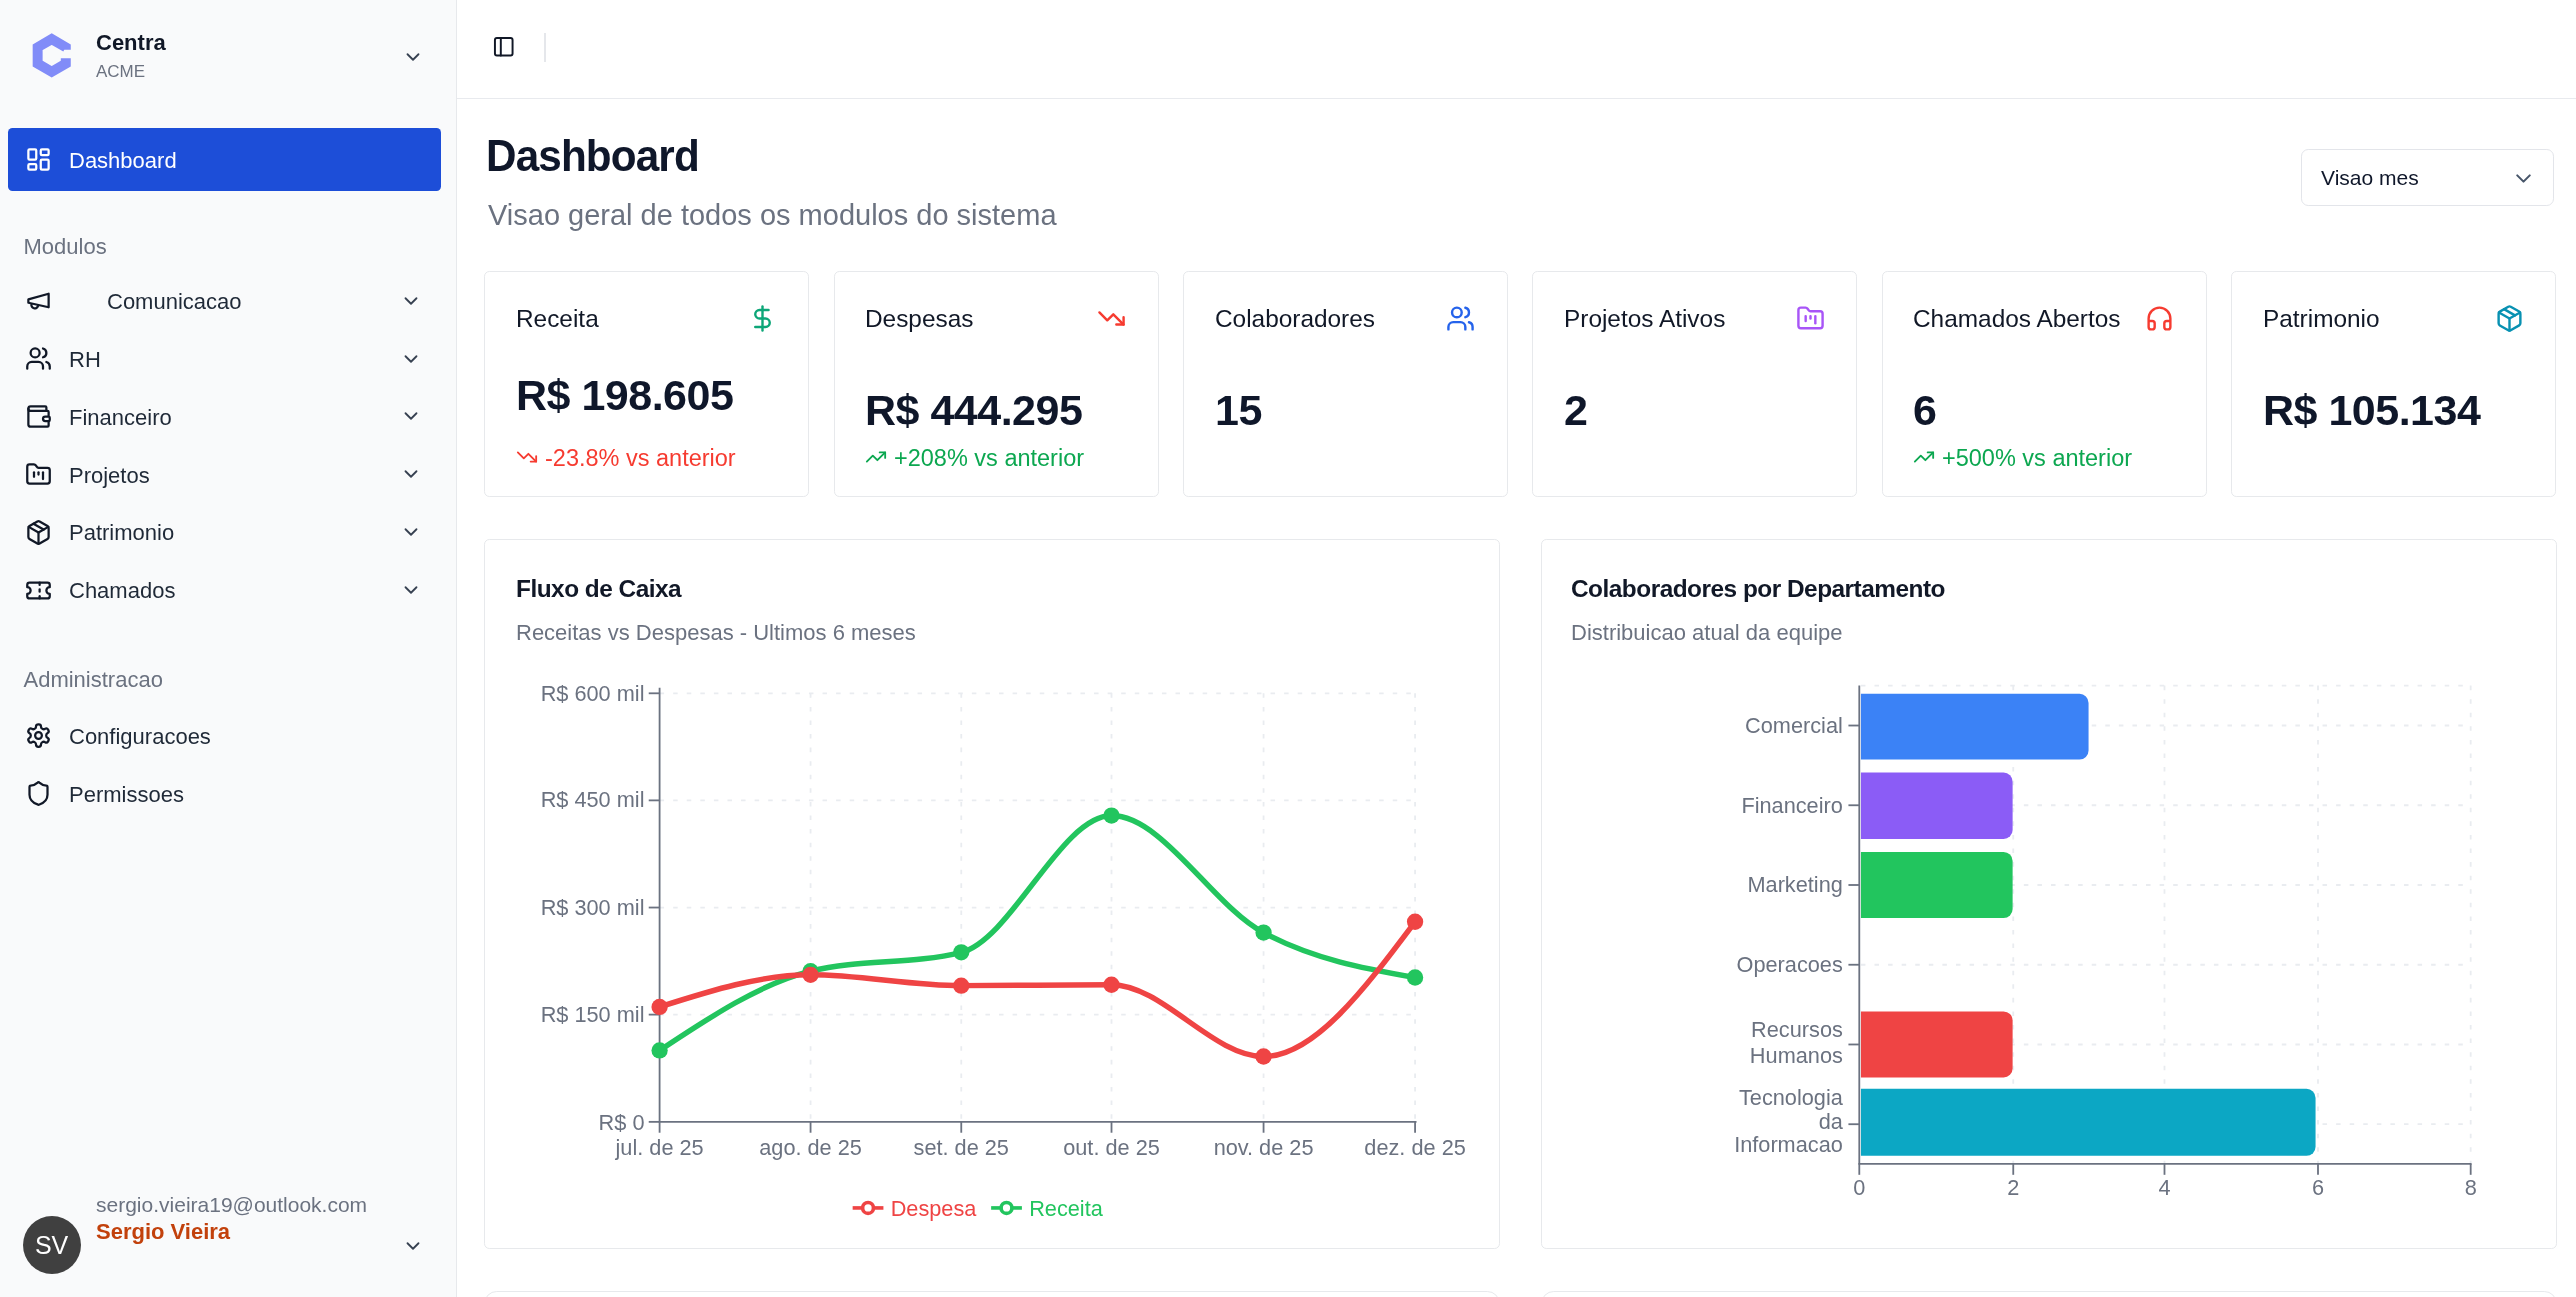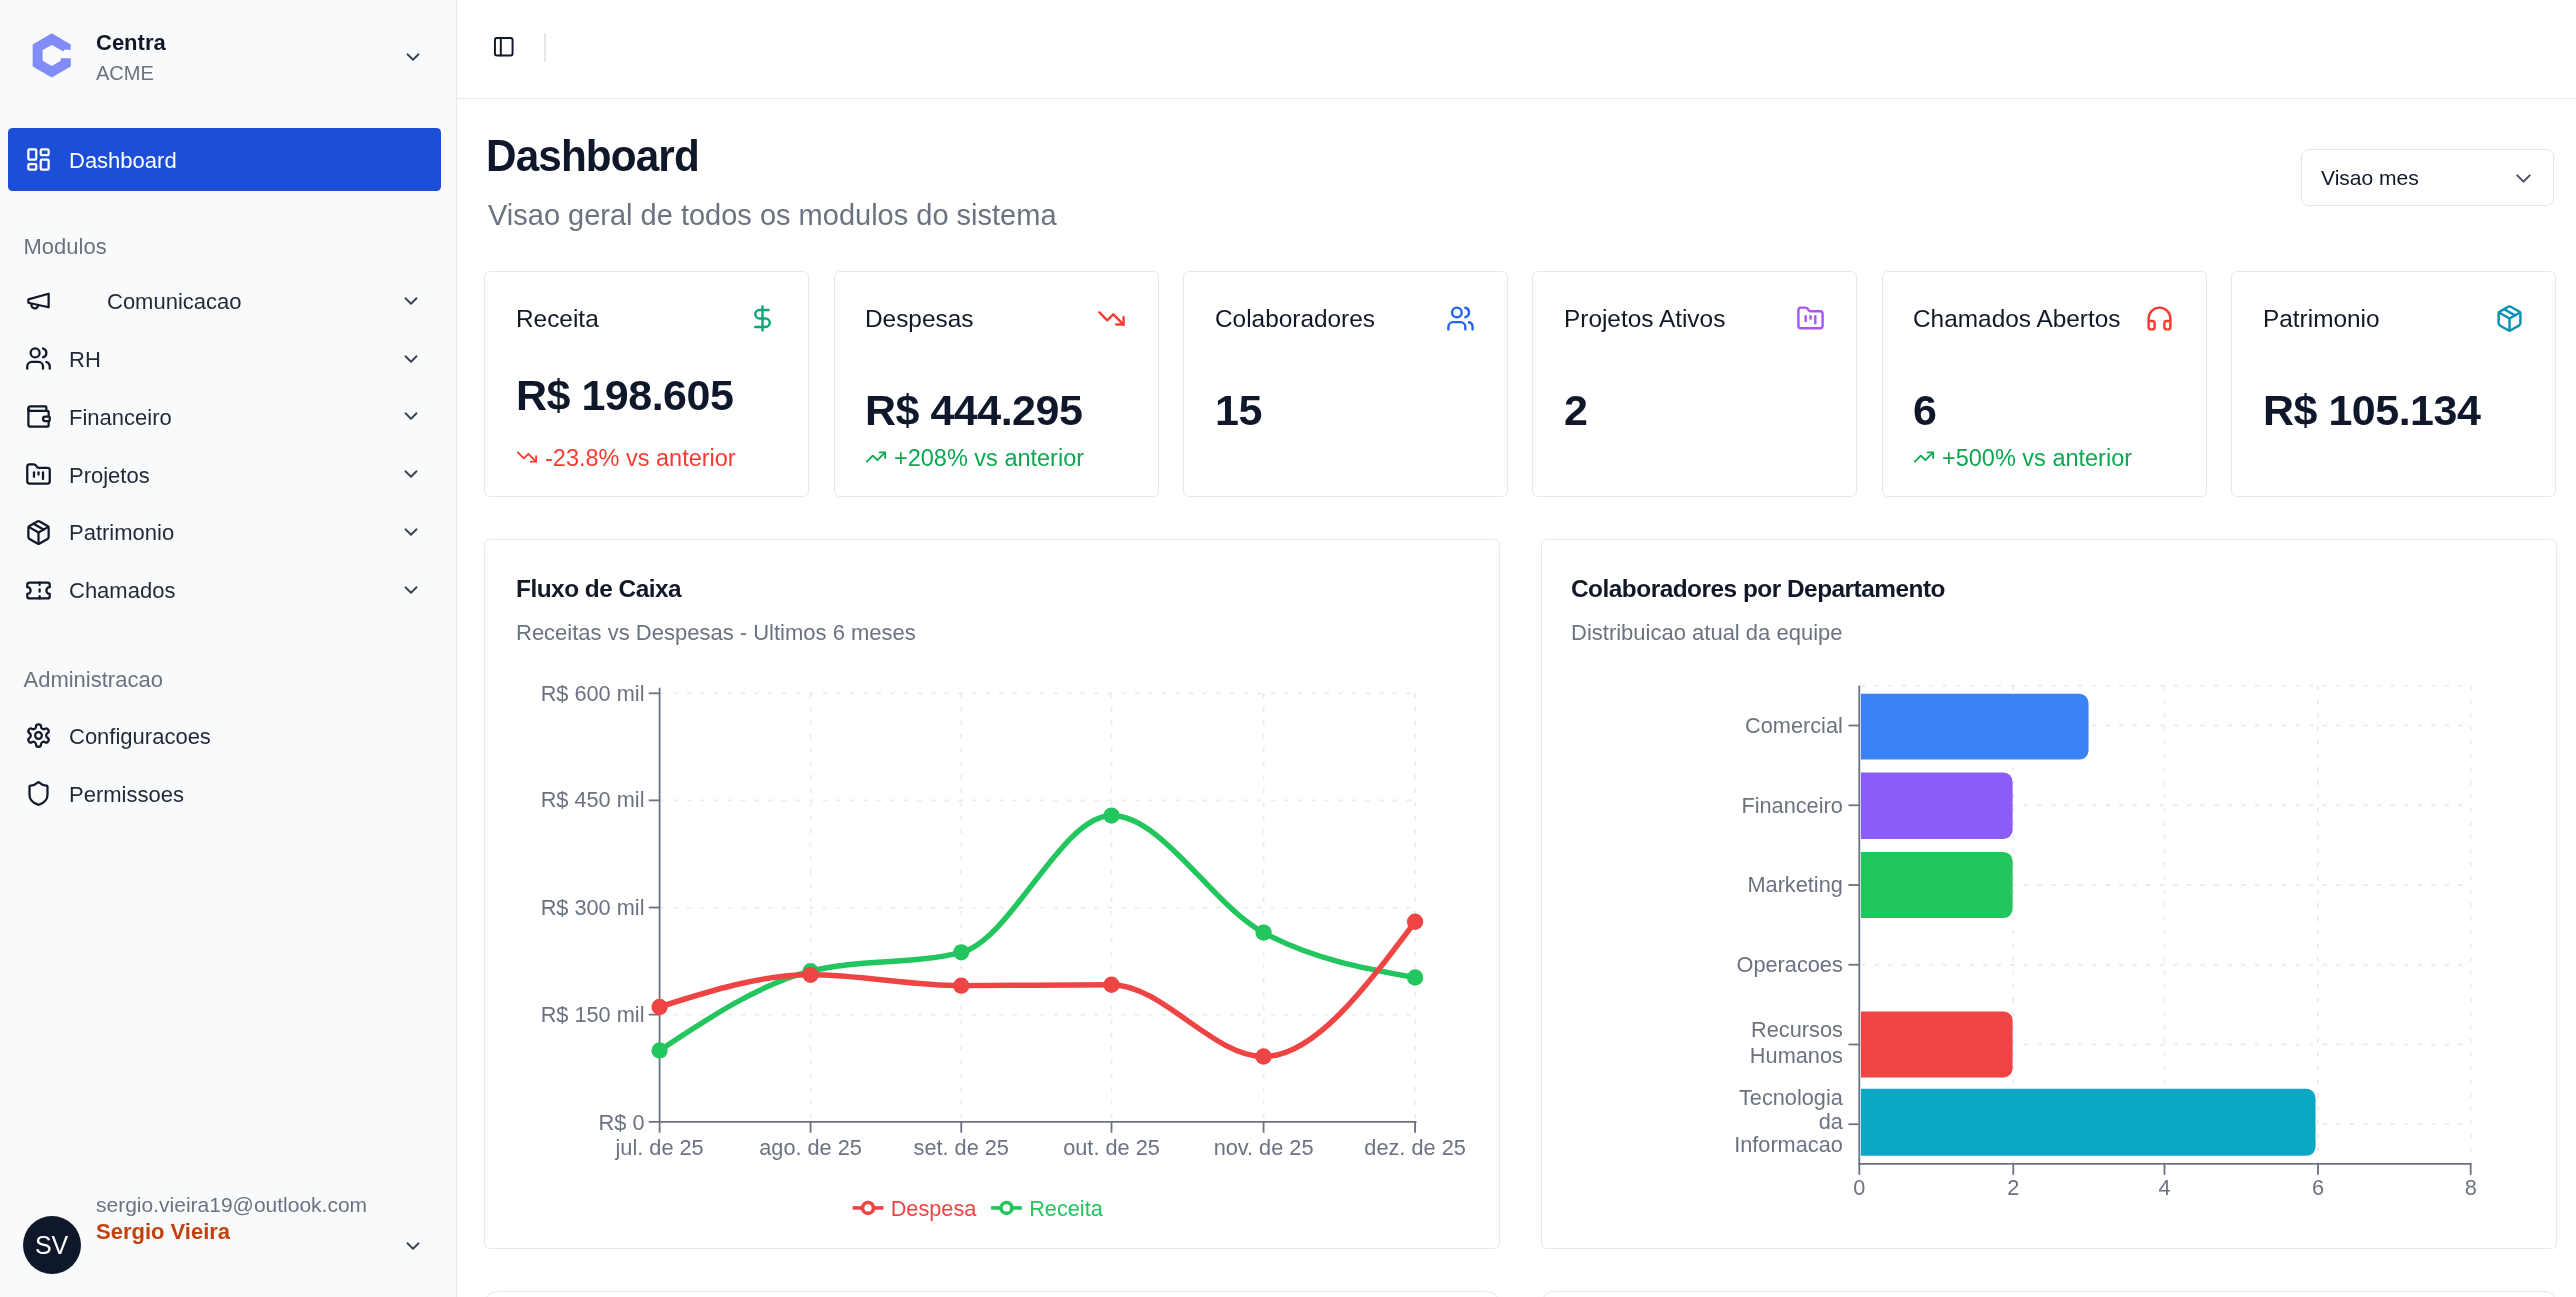--- a/index.html
+++ b/index.html
@@ -18,21 +18,21 @@
 .cs { font-size:22px; color:#6b7280; }
 </style>
 </head>
 <body>
 
 <div id="sidebar">
   <svg class="abs" style="left:0;top:0" width="457" height="109" viewBox="0 0 505 120">
     <path d="M72.7 54.8 L72.7 52 L57.15 43 L41.6 52 L41.6 70 L57.15 79 L72.7 70 L72.7 64.2" fill="none" stroke="#818cf8" stroke-width="11" stroke-linejoin="miter"></path>
   </svg>
   <div class="abs" style="left:96px;top:30px;font-size:22px;font-weight:700;color:#111827;text-align:center;">Centra</div>
-  <div class="abs" style="left:96px;top:62px;font-size:20px;color:#6b7280;">ACME</div>
+  <div class="abs" style="left:96px;top:62px;font-size:17px;color:#6b7280;">ACME</div>
   <svg class="lucide abs" style="left:402px;top:46px;color:#374151" width="22" height="22" viewBox="0 0 24 24">
       <path d="m6 9 6 6 6-6"></path>
     </svg>
 
   <div class="abs" style="left:8.1px;top:128px;width:433px;height:63px;background:#1d4ed8;border-radius:4.5px;"></div>
   <svg class="lucide abs" style="left:25px;top:146px;color:#fff" width="27" height="27" viewBox="0 0 24 24">
       <rect width="7" height="9" x="3" y="3" rx="1"></rect>
       <rect width="7" height="5" x="14" y="3" rx="1"></rect>
       <rect width="7" height="9" x="14" y="12" rx="1"></rect>
       <rect width="7" height="5" x="3" y="16" rx="1"></rect>
@@ -109,21 +109,21 @@
       <path d="M12.22 2h-.44a2 2 0 0 0-2 2v.18a2 2 0 0 1-1 1.73l-.43.25a2 2 0 0 1-2 0l-.15-.08a2 2 0 0 0-2.73.73l-.22.38a2 2 0 0 0 .73 2.73l.15.1a2 2 0 0 1 1 1.72v.51a2 2 0 0 1-1 1.74l-.15.09a2 2 0 0 0-.73 2.73l.22.38a2 2 0 0 0 2.73.73l.15-.08a2 2 0 0 1 2 0l.43.25a2 2 0 0 1 1 1.73V20a2 2 0 0 0 2 2h.44a2 2 0 0 0 2-2v-.18a2 2 0 0 1 1-1.73l.43-.25a2 2 0 0 1 2 0l.15.08a2 2 0 0 0 2.73-.73l.22-.39a2 2 0 0 0-.73-2.73l-.15-.08a2 2 0 0 1-1-1.74v-.5a2 2 0 0 1 1-1.74l.15-.09a2 2 0 0 0 .73-2.73l-.22-.38a2 2 0 0 0-2.73-.73l-.15.08a2 2 0 0 1-2 0l-.43-.25a2 2 0 0 1-1-1.73V4a2 2 0 0 0-2-2z"></path>
       <circle cx="12" cy="12" r="3"></circle>
     </svg>
   <div class="abs navtxt" style="left:69px;top:724px;">Configuracoes</div>
 
   <svg class="lucide abs" style="left:25px;top:780px;color:#111827" width="27" height="27" viewBox="0 0 24 24">
       <path d="M20 13c0 5-3.5 7.5-7.66 8.95a1 1 0 0 1-.67-.01C7.5 20.5 4 18 4 13V6a1 1 0 0 1 1-1c2 0 4.5-1.2 6.24-2.72a1 1 0 0 1 1.52 0C14.51 3.81 17 5 19 5a1 1 0 0 1 1 1z"></path>
     </svg>
   <div class="abs navtxt" style="left:69px;top:782px;">Permissoes</div>
 
-  <div class="abs" style="left:22.6px;top:1216px;width:58px;height:58px;border-radius:50%;background:#0f172a;color:#fff;font-size:25px;font-weight:500;display:flex;align-items:center;justify-content:center;">SV</div>
+  <div class="abs" style="left:22.6px;top:1216px;width:58px;height:58px;border-radius:50%;background:#404040;color:#fff;font-size:25px;font-weight:500;display:flex;align-items:center;justify-content:center;">SV</div>
   <div class="abs" style="left:96px;top:1219px;font-size:22px;font-weight:700;color:#c2410c;">Sergio Vieira</div>
   <div class="abs" style="left:96px;top:1193px;font-size:21px;color:#6b7280;">sergio.vieira19@outlook.com</div>
   <svg class="lucide abs" style="left:402px;top:1235px;color:#374151" width="22" height="22" viewBox="0 0 24 24">
       <path d="m6 9 6 6 6-6"></path>
     </svg>
 </div>
 
 <div id="header"></div>
 <svg class="lucide abs" style="left:492px;top:35px;color:#111827" width="23.5" height="23.5" viewBox="0 0 24 24">
     <rect width="18" height="18" x="3" y="3" rx="2"></rect>

